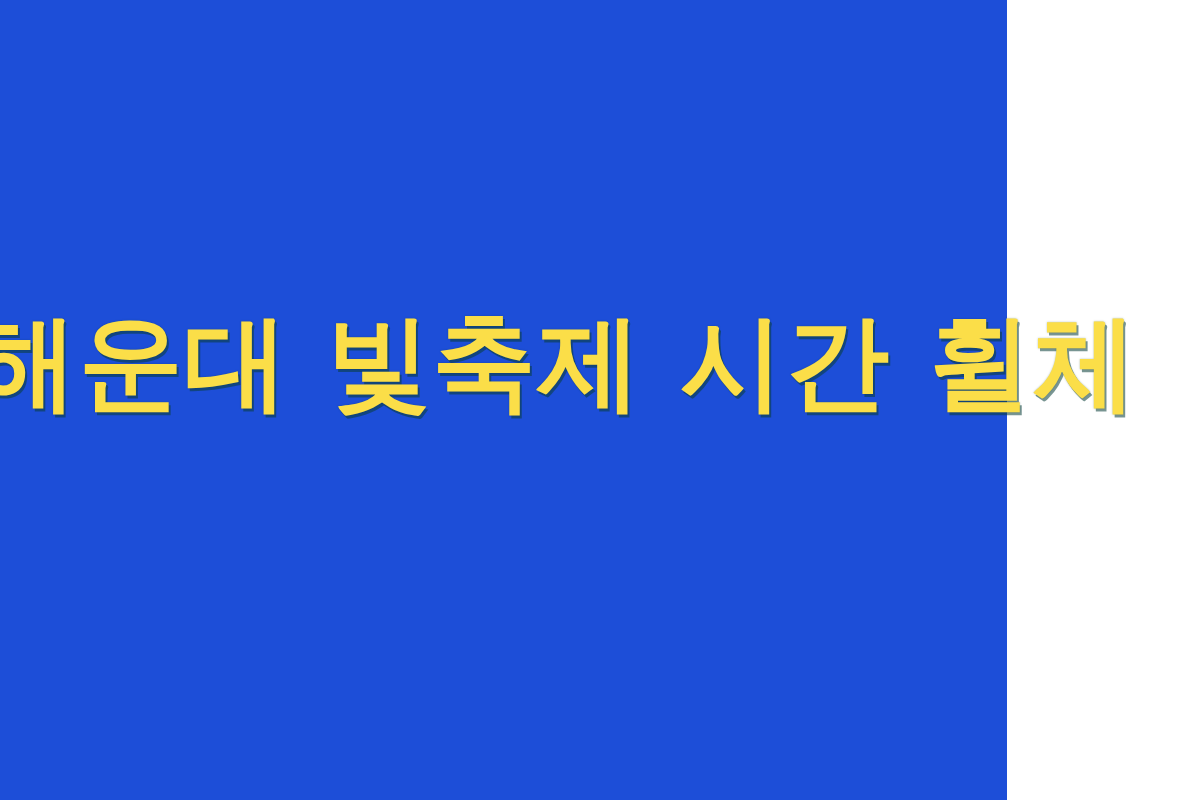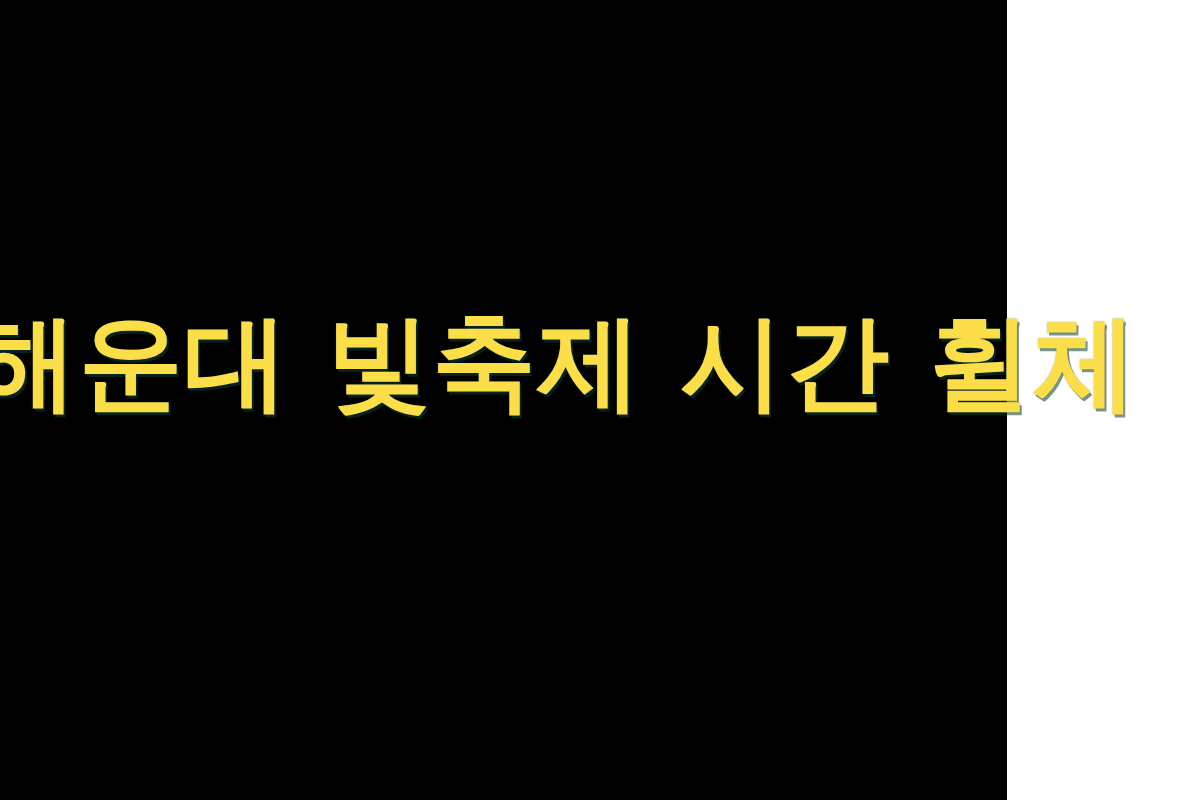--- a/index.html
+++ b/index.html
@@ -12,21 +12,21 @@
     width: 1200px;
     height: 800px;
     overflow: hidden;
     font-family: "Liberation Sans", sans-serif;
   }
 
   #thumbnail-canvas {
     position: relative;
     width: 1007px;
     height: 800px;
-    background: #000000;
+    background: #1d4ed8;
     display: flex;
     align-items: center;
     justify-content: center;
     box-sizing: border-box;
   }
 
   #headline-block {
     width: 1060px;
     text-align: center;
     

